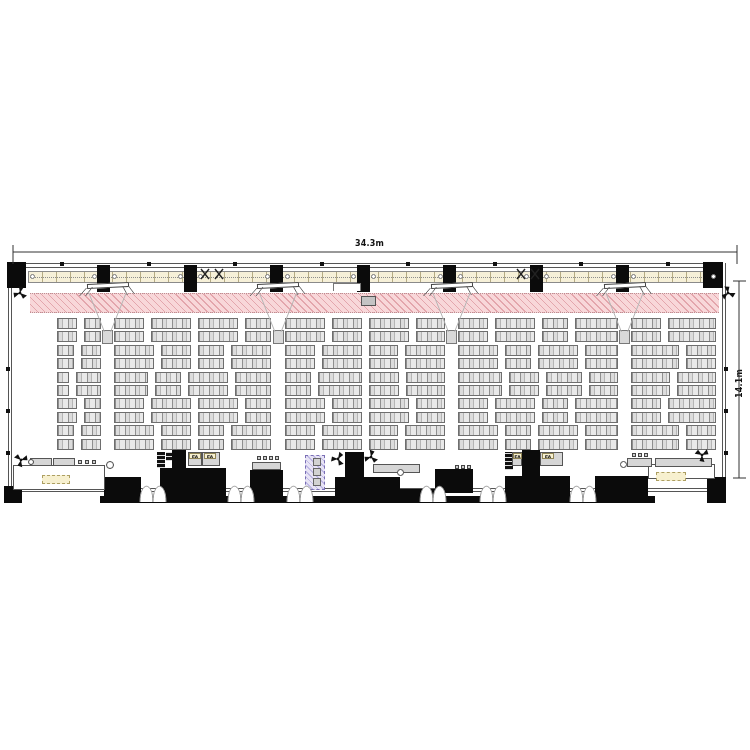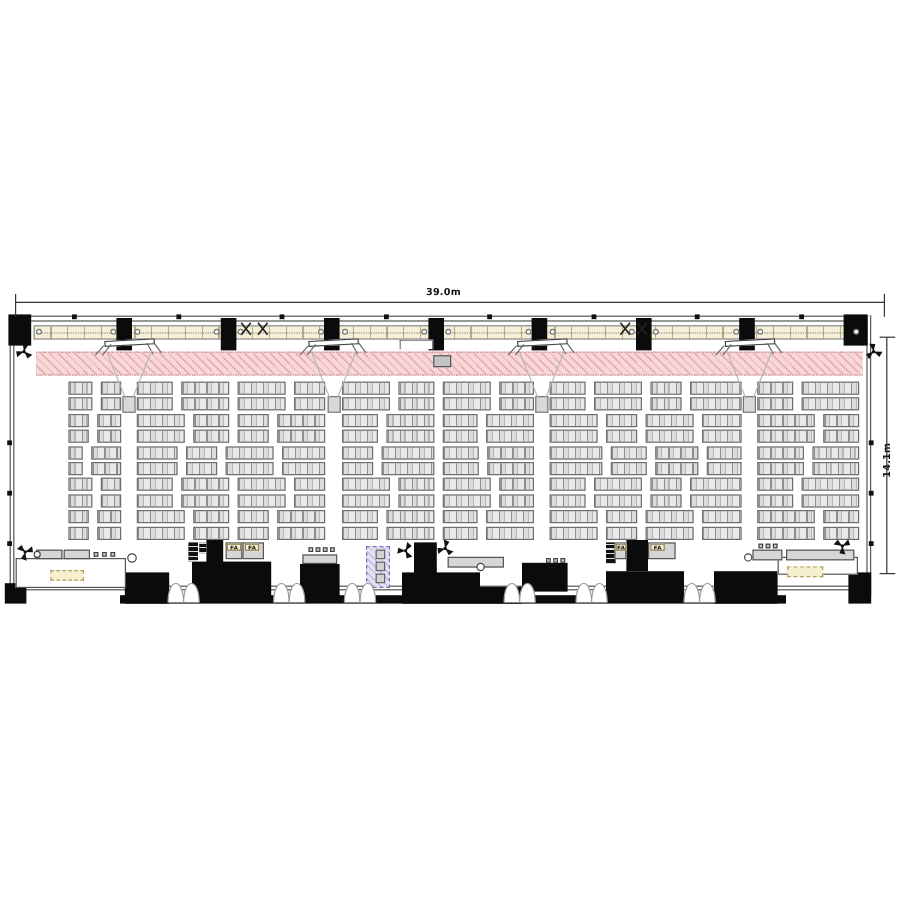--- a/index.html
+++ b/index.html
@@ -34,21 +34,21 @@
   .stool{background:#cfcfcf;border:1px solid #444;}
   .circle{background:#fff;border:1px solid #444;border-radius:50%;}
   .dim-label{color:#111;font-weight:bold;font-size:8px;letter-spacing:0.2px;}
   svg{position:absolute;left:0;top:0;}
 </style>
 </head>
 <body>
 
 <div id="canvas">
 
-  <div class="abs dim-label" id="dimW" style="top:239px;left:355px;">39.0m</div>
+  <div class="abs dim-label" id="dimW" style="top:239px;left:355px;">34.3m</div>
 
   <div class="abs dim-label" id="dimH" style="top:379px;left:725px;transform:rotate(-90deg);transform-origin:center;">14.1m</div>
   <div class="abs wall-h" style="left: 8px; top: 263px; width: 718px; height: 5px;"></div>
     <div class="abs wall-v" style="left: 8px; top: 263px; width: 4px; height: 233px;"></div>
     <div class="abs wall-v" style="left: 722px; top: 263px; width: 4px; height: 233px;"></div>
     <div class="abs wall-h" style="left: 18px; top: 488px; width: 698px; height: 4px;"></div>
     <div class="abs clip" style="left: 6px; top: 367px; width: 4px; height: 4px;"></div>
     <div class="abs clip" style="left: 724px; top: 367px; width: 4px; height: 4px;"></div>
     <div class="abs clip" style="left: 6px; top: 409px; width: 4px; height: 4px;"></div>
     <div class="abs clip" style="left: 724px; top: 409px; width: 4px; height: 4px;"></div>

